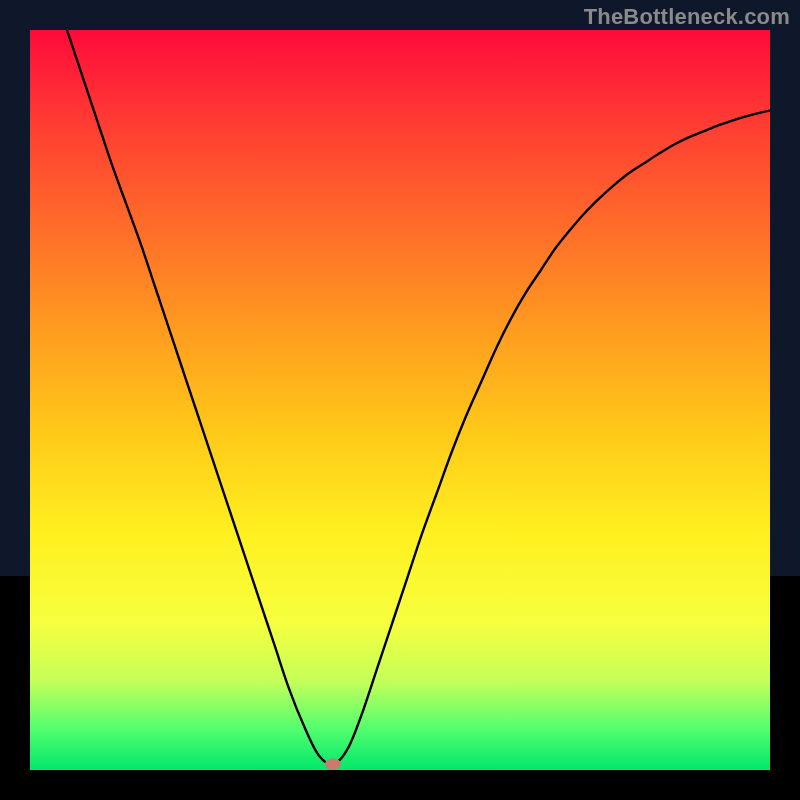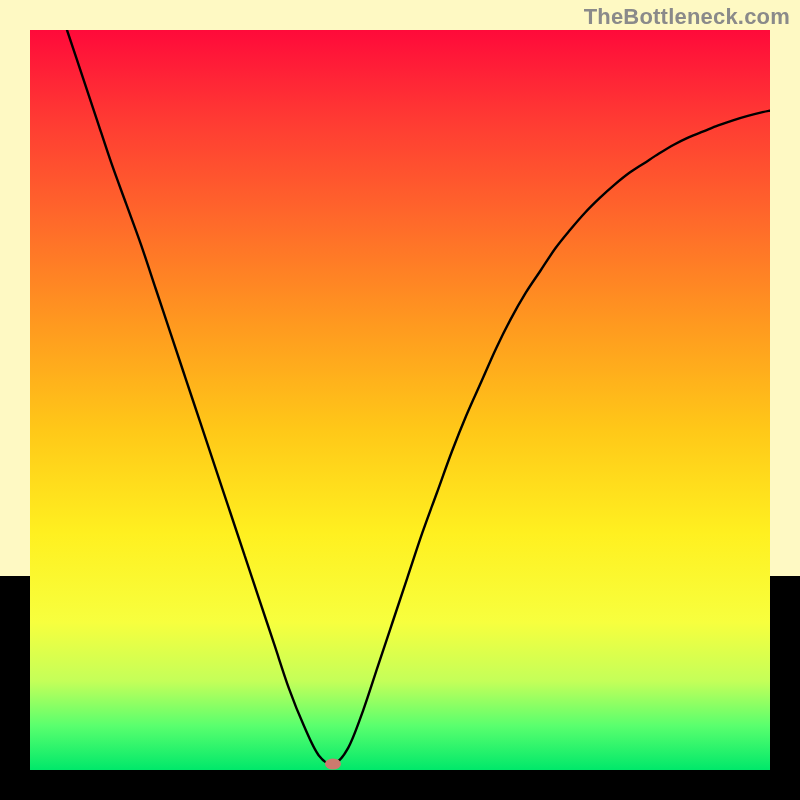--- a/index.html
+++ b/index.html
@@ -1,21 +1,21 @@
 <!DOCTYPE html>
 <html><head>
 <meta charset="utf-8">
 <style>
   * { margin: 0; padding: 0; box-sizing: border-box; }
   html, body { width: 800px; height: 800px; overflow: hidden; background: #000; }
   .frame {
     position: relative;
     width: 800px;
     height: 576px;
-    background: #fef9c3;
+    background: #0f172a;
   }
   .watermark {
     position: absolute;
     top: 4px;
     right: 10px;
     font-family: Arial, Helvetica, sans-serif;
     font-size: 22px;
     font-weight: 600;
     color: #8a8a8a;
     letter-spacing: 0.2px;

